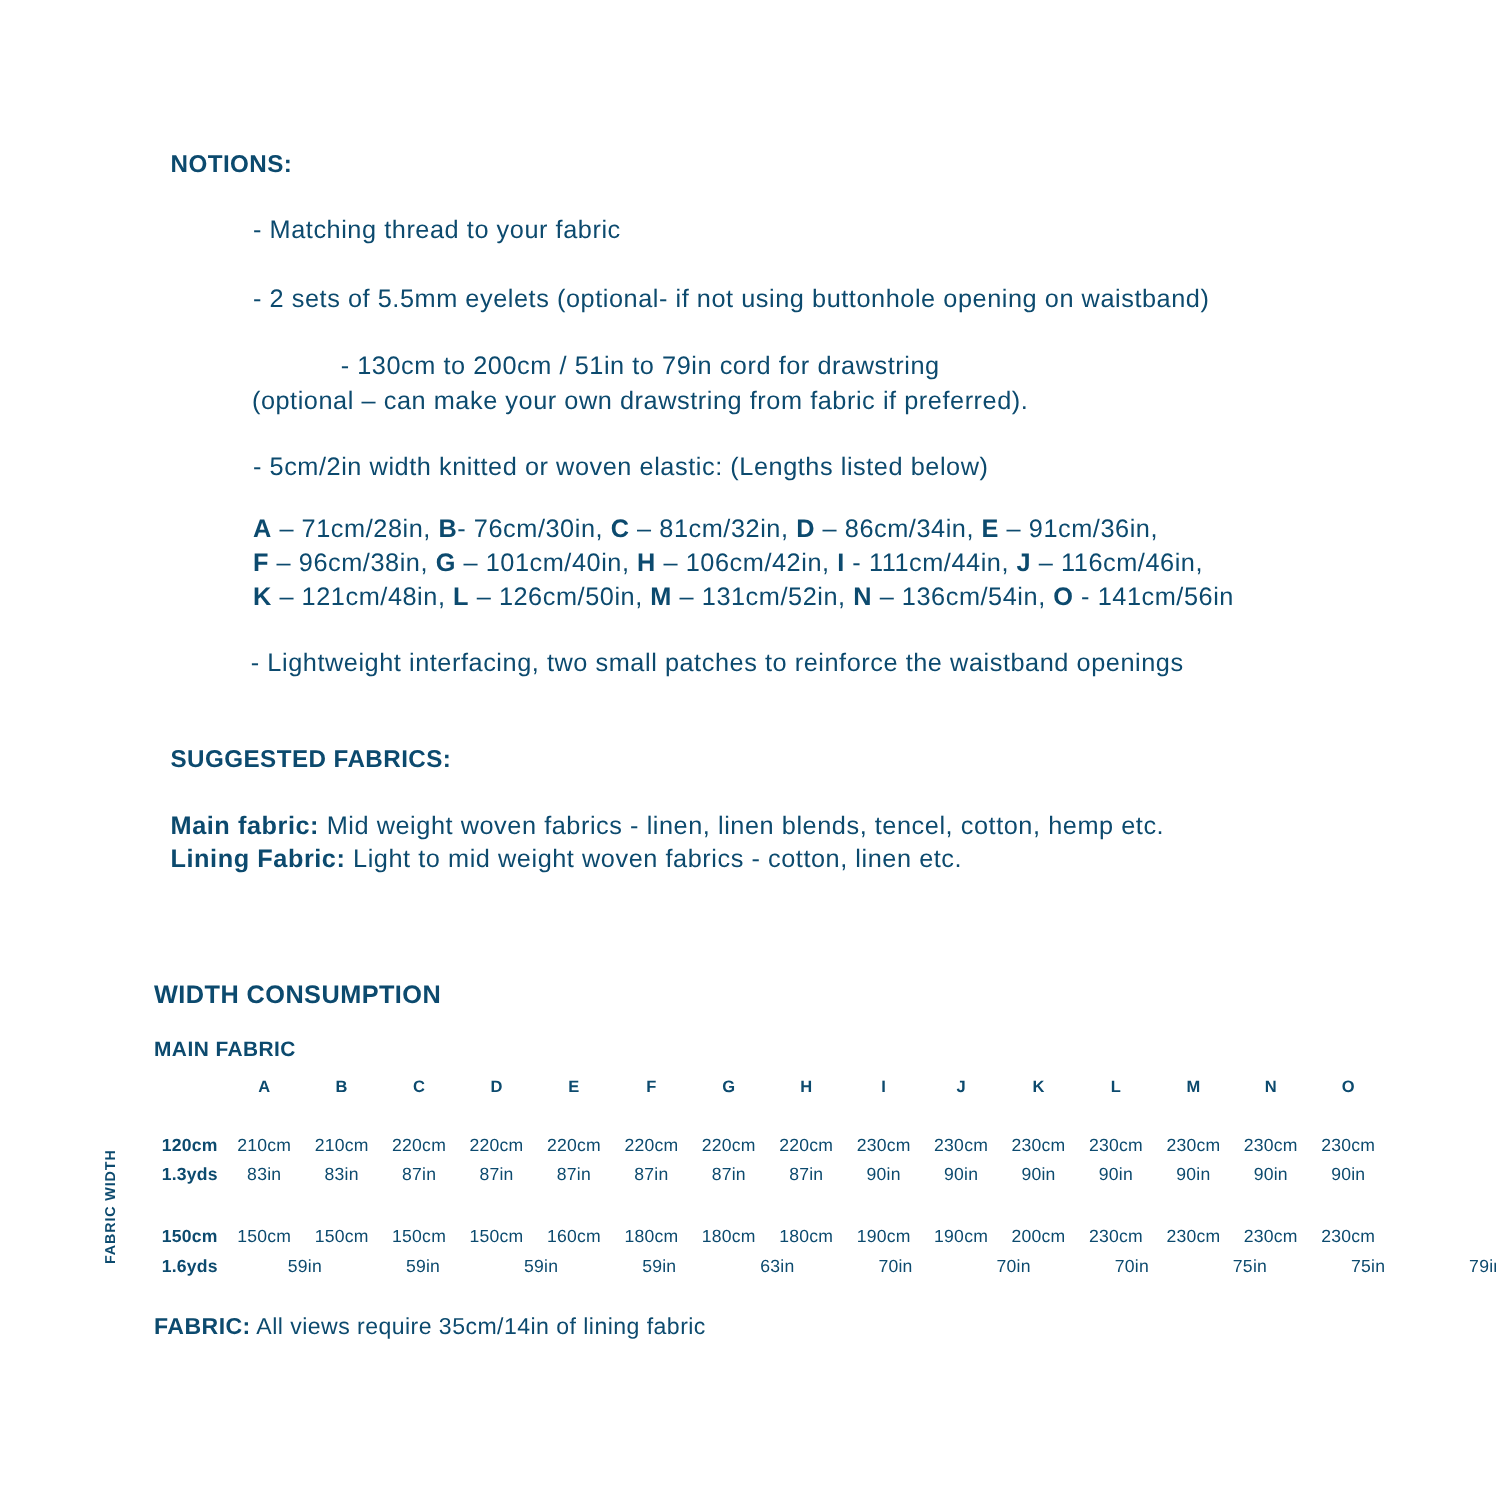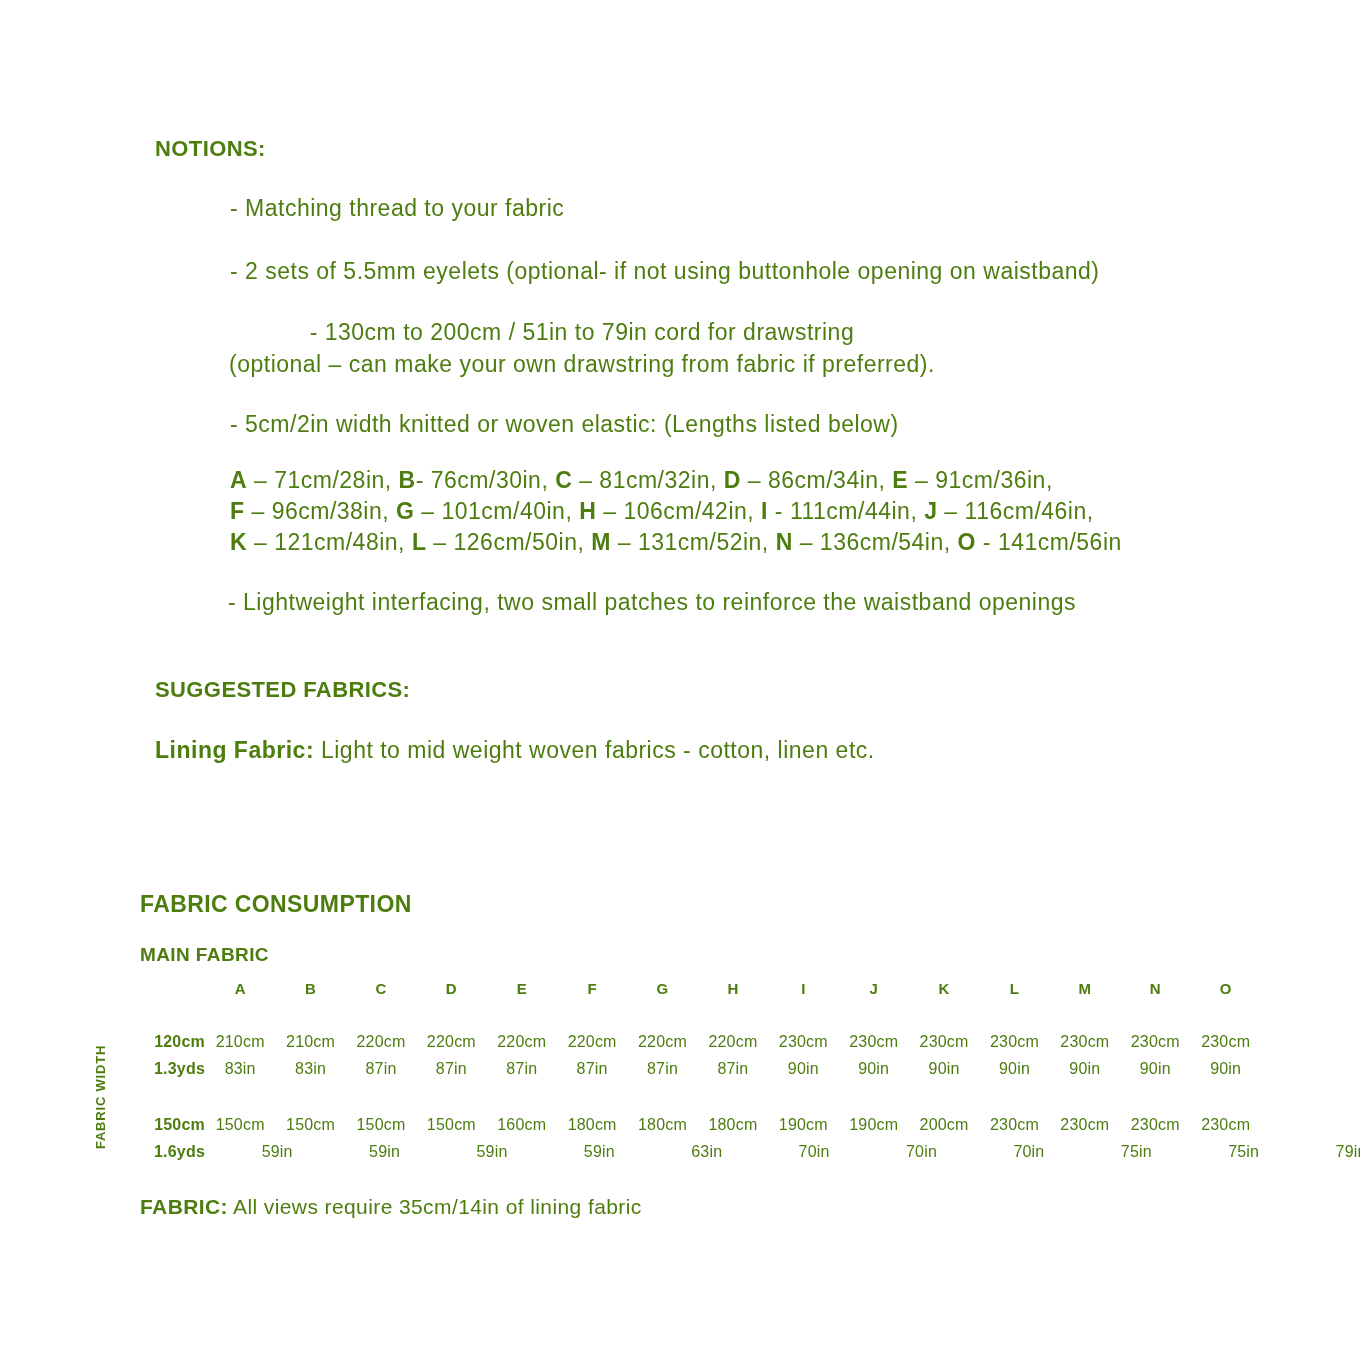--- a/index.html
+++ b/index.html
@@ -1,20 +1,20 @@
 <!DOCTYPE html>
 <html><head>
 <meta charset="utf-8">
 <style>
   html,body{margin:0;padding:0;background:#ffffff;}
   .page{
     position:relative;
     width:1360px;height:1360px;
     background:#ffffff;
-    color:#4d7c0f;
+    color:#0c4a6e;
     font-family:"Liberation Sans", sans-serif;
     overflow:hidden;
   }
   .abs{position:absolute;margin:0;}
   
   .h-section{
     font-size:22px;
     font-weight:bold;
     letter-spacing:0.4px;
     line-height:30px;
@@ -34,21 +34,21 @@
   .mf-sub{font-size:19px;font-weight:bold;letter-spacing:0.4px;}
   .trow{
     position:absolute;
     left:140px;
     display:grid;
     grid-template-columns:65px repeat(15, 70.4px);
     font-size:16px;
     line-height:20px;
     letter-spacing:0.2px;
   }
-  .trow .lbl{font-weight:bold;text-align:right;}
+  .trow .lbl{font-weight:bold;text-align:center;}
   .trow .val{text-align:center;font-weight:normal;}
   .trow .val.hdr{font-weight:bold;font-size:15px;}
   .fabric-width{
     position:absolute;
     left:100px;top:1097px;
     transform:translate(-50%,-50%) rotate(-90deg);
     white-space:nowrap;
     font-size:13px;
     font-weight:bold;
     letter-spacing:0.8px;
@@ -82,24 +82,25 @@
       <div><b>A</b> – 71cm/28in, <b>B</b>- 76cm/30in, <b>C</b> – 81cm/32in, <b>D</b> – 86cm/34in, <b>E</b> – 91cm/36in,</div>
       <div><b>F</b> – 96cm/38in, <b>G</b> – 101cm/40in, <b>H</b> – 106cm/42in, <b>I</b> - 111cm/44in, <b>J</b> – 116cm/46in,</div>
       <div><b>K</b> – 121cm/48in, <b>L</b> – 126cm/50in, <b>M</b> – 131cm/52in, <b>N</b> – 136cm/54in, <b>O</b> - 141cm/56in</div>
     </div>
 
   <p class="abs body-text" style="left:228px;top:586px;">- Lightweight interfacing, two small patches to reinforce the waistband openings</p>
 
   <h2 class="abs h-section" style="left:155px;top:675px;">SUGGESTED FABRICS:</h2>
 
   <div class="abs body-text fabrics-block" style="left:155px;top:735px;">
+    <div><b>Main fabric:</b><span> Mid weight woven fabrics - linen, linen blends, tencel, cotton, hemp etc.</span></div>
     <div><b>Lining Fabric:</b><span> Light to mid weight woven fabrics - cotton, linen etc.</span></div>
   </div>
 
-  <h2 class="abs fc-title" style="left:140px;top:891px;">FABRIC CONSUMPTION</h2>
+  <h2 class="abs fc-title" style="left:140px;top:891px;">WIDTH CONSUMPTION</h2>
 
   <h3 class="abs mf-sub" style="left:140px;top:944px;">MAIN FABRIC</h3>
 
   <div class="fabric-width">FABRIC WIDTH</div>
 
   <div class="trow" style="top:979px;">
       <span class="lbl"></span>
       <span class="val hdr">A</span>
       <span class="val hdr">B</span>
       <span class="val hdr">C</span>

